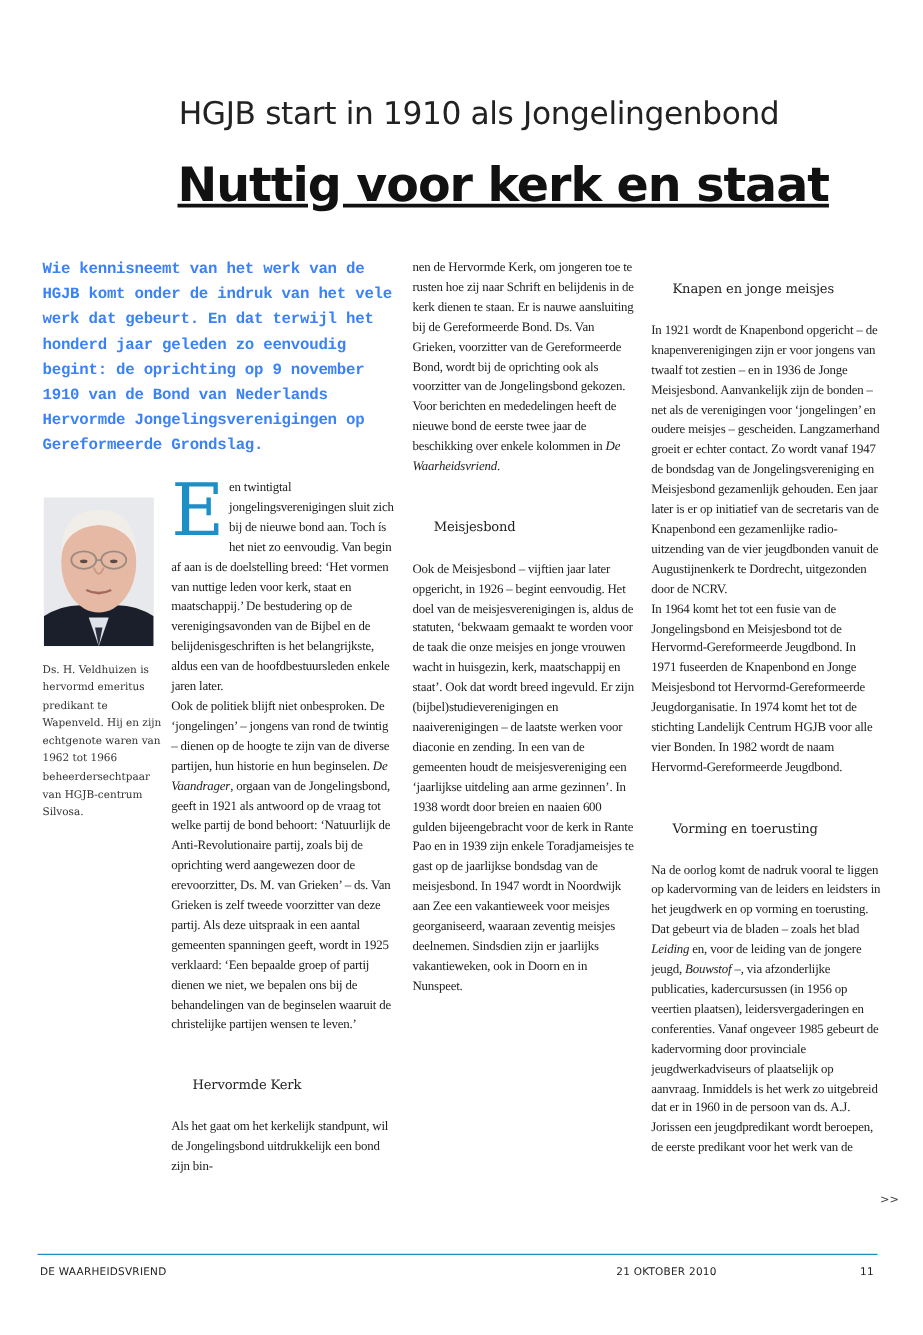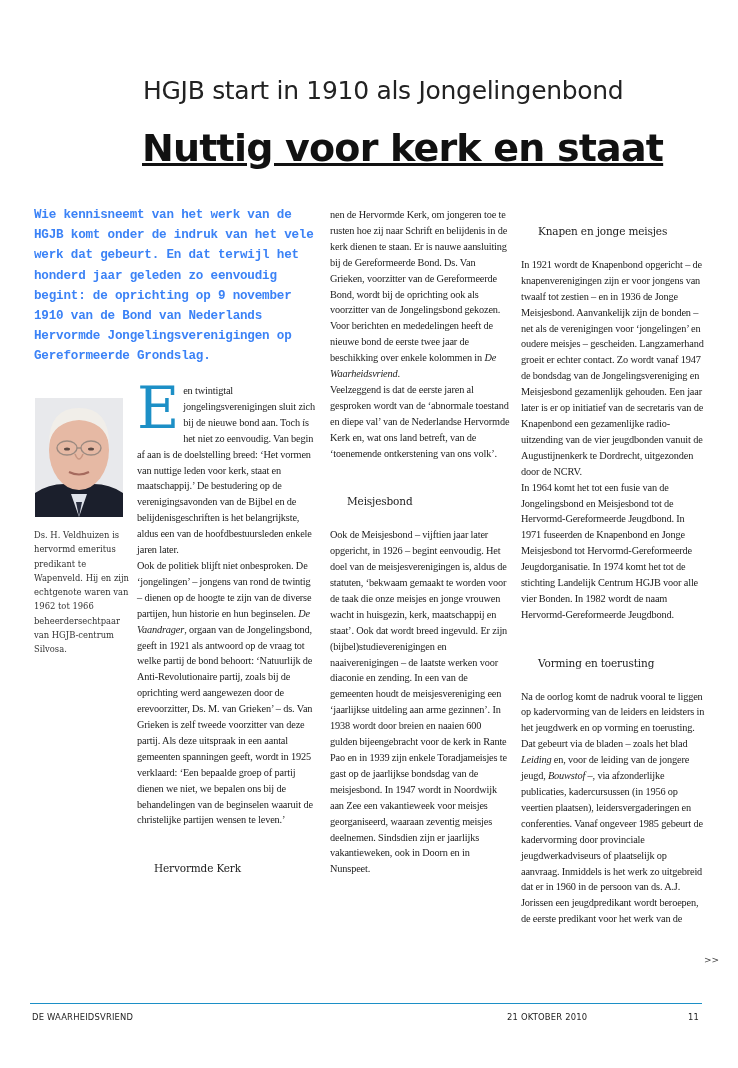--- a/index.html
+++ b/index.html
@@ -14,21 +14,21 @@
   .col h3 { margin:17px; font-size:10.5px; font-weight:normal; line-height:15.9px; }
   .col .gap { height:15.9px; }
   .col1 { left:137px; top:383px; width:180px; }
   .col2 { left:330px; top:207px; width:180px; }
   .col3 { left:521px; top:207px; width:185px; }
   .dropcap { float:left; font-size:58px; line-height:47px; color:#1c8fc6; margin:2px 4px 0 0; font-family:"DejaVu Serif", serif; }
   .more { position:absolute; left:704px; top:955px; font-family:"DejaVu Sans", sans-serif; font-size:9px; color:#444; }
   .rule { position:absolute; left:30px; top:1003px; width:672px; height:1px; background:#1c8fc6; }
   .footer { position:absolute; top:1012px; font-family:"DejaVu Sans", sans-serif; font-size:8.4px; color:#222; letter-spacing:0.2px; }
   .f-left { left:32px; }
-  .f-date { left:507px;text-align:right; }
+  .f-date { left:493px;text-align:right; }
   .f-page { left:688px; }
 </style>
 </head>
 <body>
 
 <div class="kicker">HGJB start in 1910 als Jongelingenbond</div>
 <h1 class="headline" style="margin:0;text-decoration:underline;">Nuttig voor kerk en staat</h1>
 
 <div class="intro">Wie kennisneemt van het werk van de HGJB komt onder de indruk van het vele werk dat gebeurt. En dat terwijl het honderd jaar geleden zo eenvoudig begint: de oprichting op 9 november 1910 van de Bond van Nederlands Hervormde Jongelingsverenigingen op Gereformeerde Grondslag.</div>
 
@@ -50,25 +50,25 @@
   </svg>
 </div>
 <div class="caption">Ds. H. Veldhuizen is hervormd emeritus predikant te Wapenveld. Hij en zijn echtgenote waren van 1962 tot 1966 beheerdersechtpaar van HGJB-centrum Silvosa.</div>
 
 <div class="col col1">
   <span class="dropcap">E</span>
   <p>en twintigtal jongelingsverenigingen sluit zich bij de nieuwe bond aan. Toch ís het niet zo eenvoudig. Van begin af aan is de doelstelling breed: ‘Het vormen van nuttige leden voor kerk, staat en maatschappij.’ De bestudering op de verenigingsavonden van de Bijbel en de belijdenisgeschriften is het belangrijkste, aldus een van de hoofdbestuursleden enkele jaren later.</p>
   <p><span>Ook de politiek blijft niet onbesproken. De ‘jongelingen’ – jongens van rond de twintig – dienen op de hoogte te zijn van de diverse partijen, hun historie en hun beginselen. </span><i>De Vaandrager</i><span>, orgaan van de Jongelingsbond, geeft in 1921 als antwoord op de vraag tot welke partij de bond behoort: ‘Natuurlijk de Anti-Revolutionaire partij, zoals bij de oprichting werd aangewezen door de erevoorzitter, Ds. M. van Grieken’ – ds. Van Grieken is zelf tweede voorzitter van deze partij. Als deze uitspraak in een aantal gemeenten spanningen geeft, wordt in 1925 verklaard: ‘Een bepaalde groep of partij dienen we niet, we bepalen ons bij de behandelingen van de beginselen waaruit de christelijke partijen wensen te leven.’</span></p>
   <div class="gap"></div>
   <h3>Hervormde Kerk</h3>
+  <p>Als het gaat om het kerkelijk standpunt, wil de Jongelingsbond uitdrukkelijk een bond zijn bin-</p>
 </div>
 
 <div class="col col2">
   <p><span>nen de Hervormde Kerk, om jongeren toe te rusten hoe zij naar Schrift en belijdenis in de kerk dienen te staan. Er is nauwe aansluiting bij de Gereformeerde Bond. Ds. Van Grieken, voorzitter van de Gereformeerde Bond, wordt bij de oprichting ook als voorzitter van de Jongelingsbond gekozen. Voor berichten en mededelingen heeft de nieuwe bond de eerste twee jaar de beschikking over enkele kolommen in </span><i>De Waarheidsvriend</i><span>.</span></p>
-  <p>Veelzeggend is dat de eerste jaren al gesproken wordt van de ‘abnormale toestand en diepe val’ van de Nederlandse Hervormde Kerk en, wat ons land betreft, van de ‘toenemende ontkerstening van ons volk’.</p>
   <div class="gap"></div>
   <h3>Meisjesbond</h3>
   <p>Ook de Meisjesbond – vijftien jaar later opgericht, in 1926 – begint eenvoudig. Het doel van de meisjesverenigingen is, aldus de statuten, ‘bekwaam gemaakt te worden voor de taak die onze meisjes en jonge vrouwen wacht in huisgezin, kerk, maatschappij en staat’. Ook dat wordt breed ingevuld. Er zijn (bijbel)studieverenigingen en naaiverenigingen – de laatste werken voor diaconie en zending. In een van de gemeenten houdt de meisjesvereniging een ‘jaarlijkse uitdeling aan arme gezinnen’. In 1938 wordt door breien en naaien 600 gulden bijeengebracht voor de kerk in Rante Pao en in 1939 zijn enkele Toradjameisjes te gast op de jaarlijkse bondsdag van de meisjesbond. In 1947 wordt in Noordwijk aan Zee een vakantieweek voor meisjes georganiseerd, waaraan zeventig meisjes deelnemen. Sindsdien zijn er jaarlijks vakantieweken, ook in Doorn en in Nunspeet.</p>
 </div>
 
 <div class="col col3">
   <h3>Knapen en jonge meisjes</h3>
   <p>In 1921 wordt de Knapenbond opgericht – de knapenverenigingen zijn er voor jongens van twaalf tot zestien – en in 1936 de Jonge Meisjesbond. Aanvankelijk zijn de bonden – net als de verenigingen voor ‘jongelingen’ en oudere meisjes – gescheiden. Langzamerhand groeit er echter contact. Zo wordt vanaf 1947 de bondsdag van de Jongelingsvereniging en Meisjesbond gezamenlijk gehouden. Een jaar later is er op initiatief van de secretaris van de Knapenbond een gezamenlijke radio-uitzending van de vier jeugdbonden vanuit de Augustijnenkerk te Dordrecht, uitgezonden door de NCRV.</p>
   <p>In 1964 komt het tot een fusie van de Jongelingsbond en Meisjesbond tot de Hervormd-Gereformeerde Jeugdbond. In 1971 fuseerden de Knapenbond en Jonge Meisjesbond tot Hervormd-Gereformeerde Jeugdorganisatie. In 1974 komt het tot de stichting Landelijk Centrum HGJB voor alle vier Bonden. In 1982 wordt de naam Hervormd-Gereformeerde Jeugdbond.</p>
   <div class="gap"></div>

